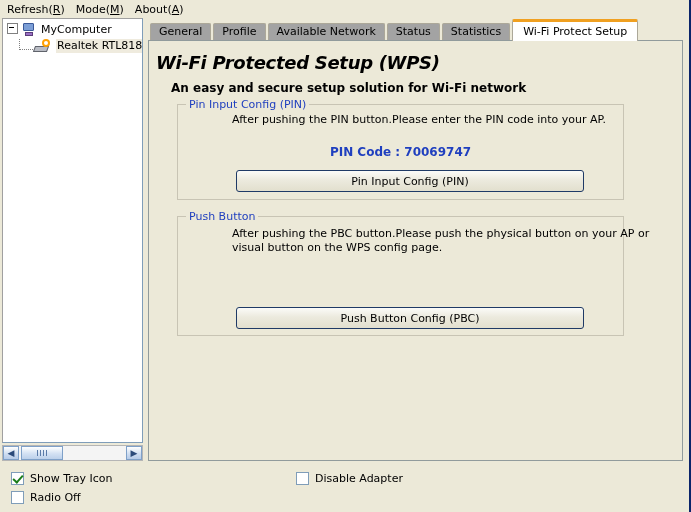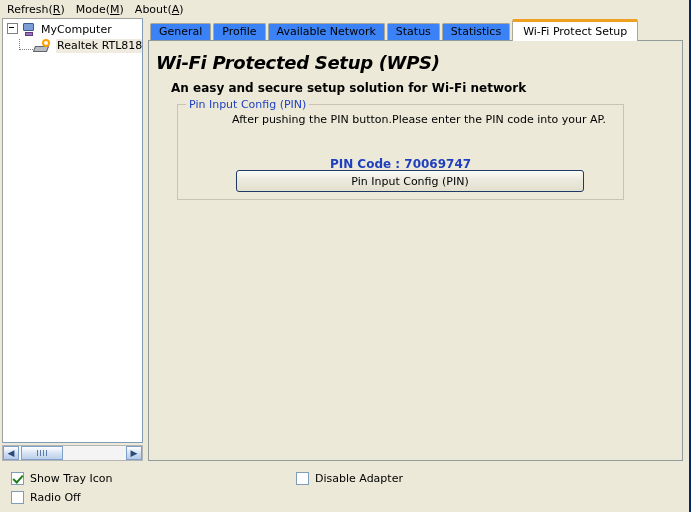--- a/index.html
+++ b/index.html
@@ -179,21 +179,21 @@
     position: absolute;
     left: 150px; top: 19px;
     height: 22px;
     display: flex;
     align-items: flex-end;
   }
   .tab {
     height: 18px;
     padding: 0 8px;
     margin-right: 2px;
-    background: #3b82f6;
+    background: #a3a3a3;
     border: 1px solid #aca899;
     border-bottom: none;
     box-sizing: border-box;
     font-size: 11px;
     line-height: 16px;
     white-space: nowrap;
     border-radius: 2px 2px 0 0;
     cursor: default;
   }
   .tab.active {
@@ -253,21 +253,21 @@
     font-size: 11px;
     color: #000;
     line-height: 14px;
     margin-left: 40px;
   }
 
   #pin-group { left: 28px; top: 63px; width: 447px; height: 96px; }
   #pin-desc { left: 14px; top: 8px; }
   #pin-code {
     position: absolute;
-    left: 0; right: 0; top: 52px;
+    left: 0; right: 0; top: 40px;
     text-align: center;
     font-size: 12px;
     font-weight: bold;
     color: #1f3fbf;
   }
 
   #pbc-group { left: 28px; top: 175px; width: 447px; height: 120px; }
   #pbc-desc { left: 14px; top: 10px; width: 420px; }
 
   .wps-button {
@@ -380,20 +380,25 @@
     <div id="wps-title">Wi-Fi Protected Setup (WPS)</div>
     <div id="wps-subtitle">An easy and secure setup solution for Wi-Fi network</div>
 
     <div class="groupbox" id="pin-group">
       <div class="group-legend">Pin Input Config (PIN)</div>
       <div class="group-text" id="pin-desc">After pushing the PIN button.Please enter the PIN code into your AP.</div>
       <div id="pin-code">PIN Code : 70069747</div>
       <div class="wps-button" id="pin-btn">Pin Input Config (PIN)</div>
     </div>
 
+    <div class="groupbox" id="pbc-group">
+      <div class="group-legend">Push Button</div>
+      <div class="group-text" id="pbc-desc">After pushing the PBC button.Please push the physical button on your AP or visual button on the WPS config page.</div>
+      <div class="wps-button" id="pbc-btn">Push Button Config (PBC)</div>
+    </div>
 
   </div>
 
   <div id="bottombar">
     <div class="cb-row" id="cb-tray">
       <span class="cbox checked"></span>
       <span>Show Tray Icon</span>
     </div>
     <div class="cb-row" id="cb-radio">
       <span class="cbox"></span>

